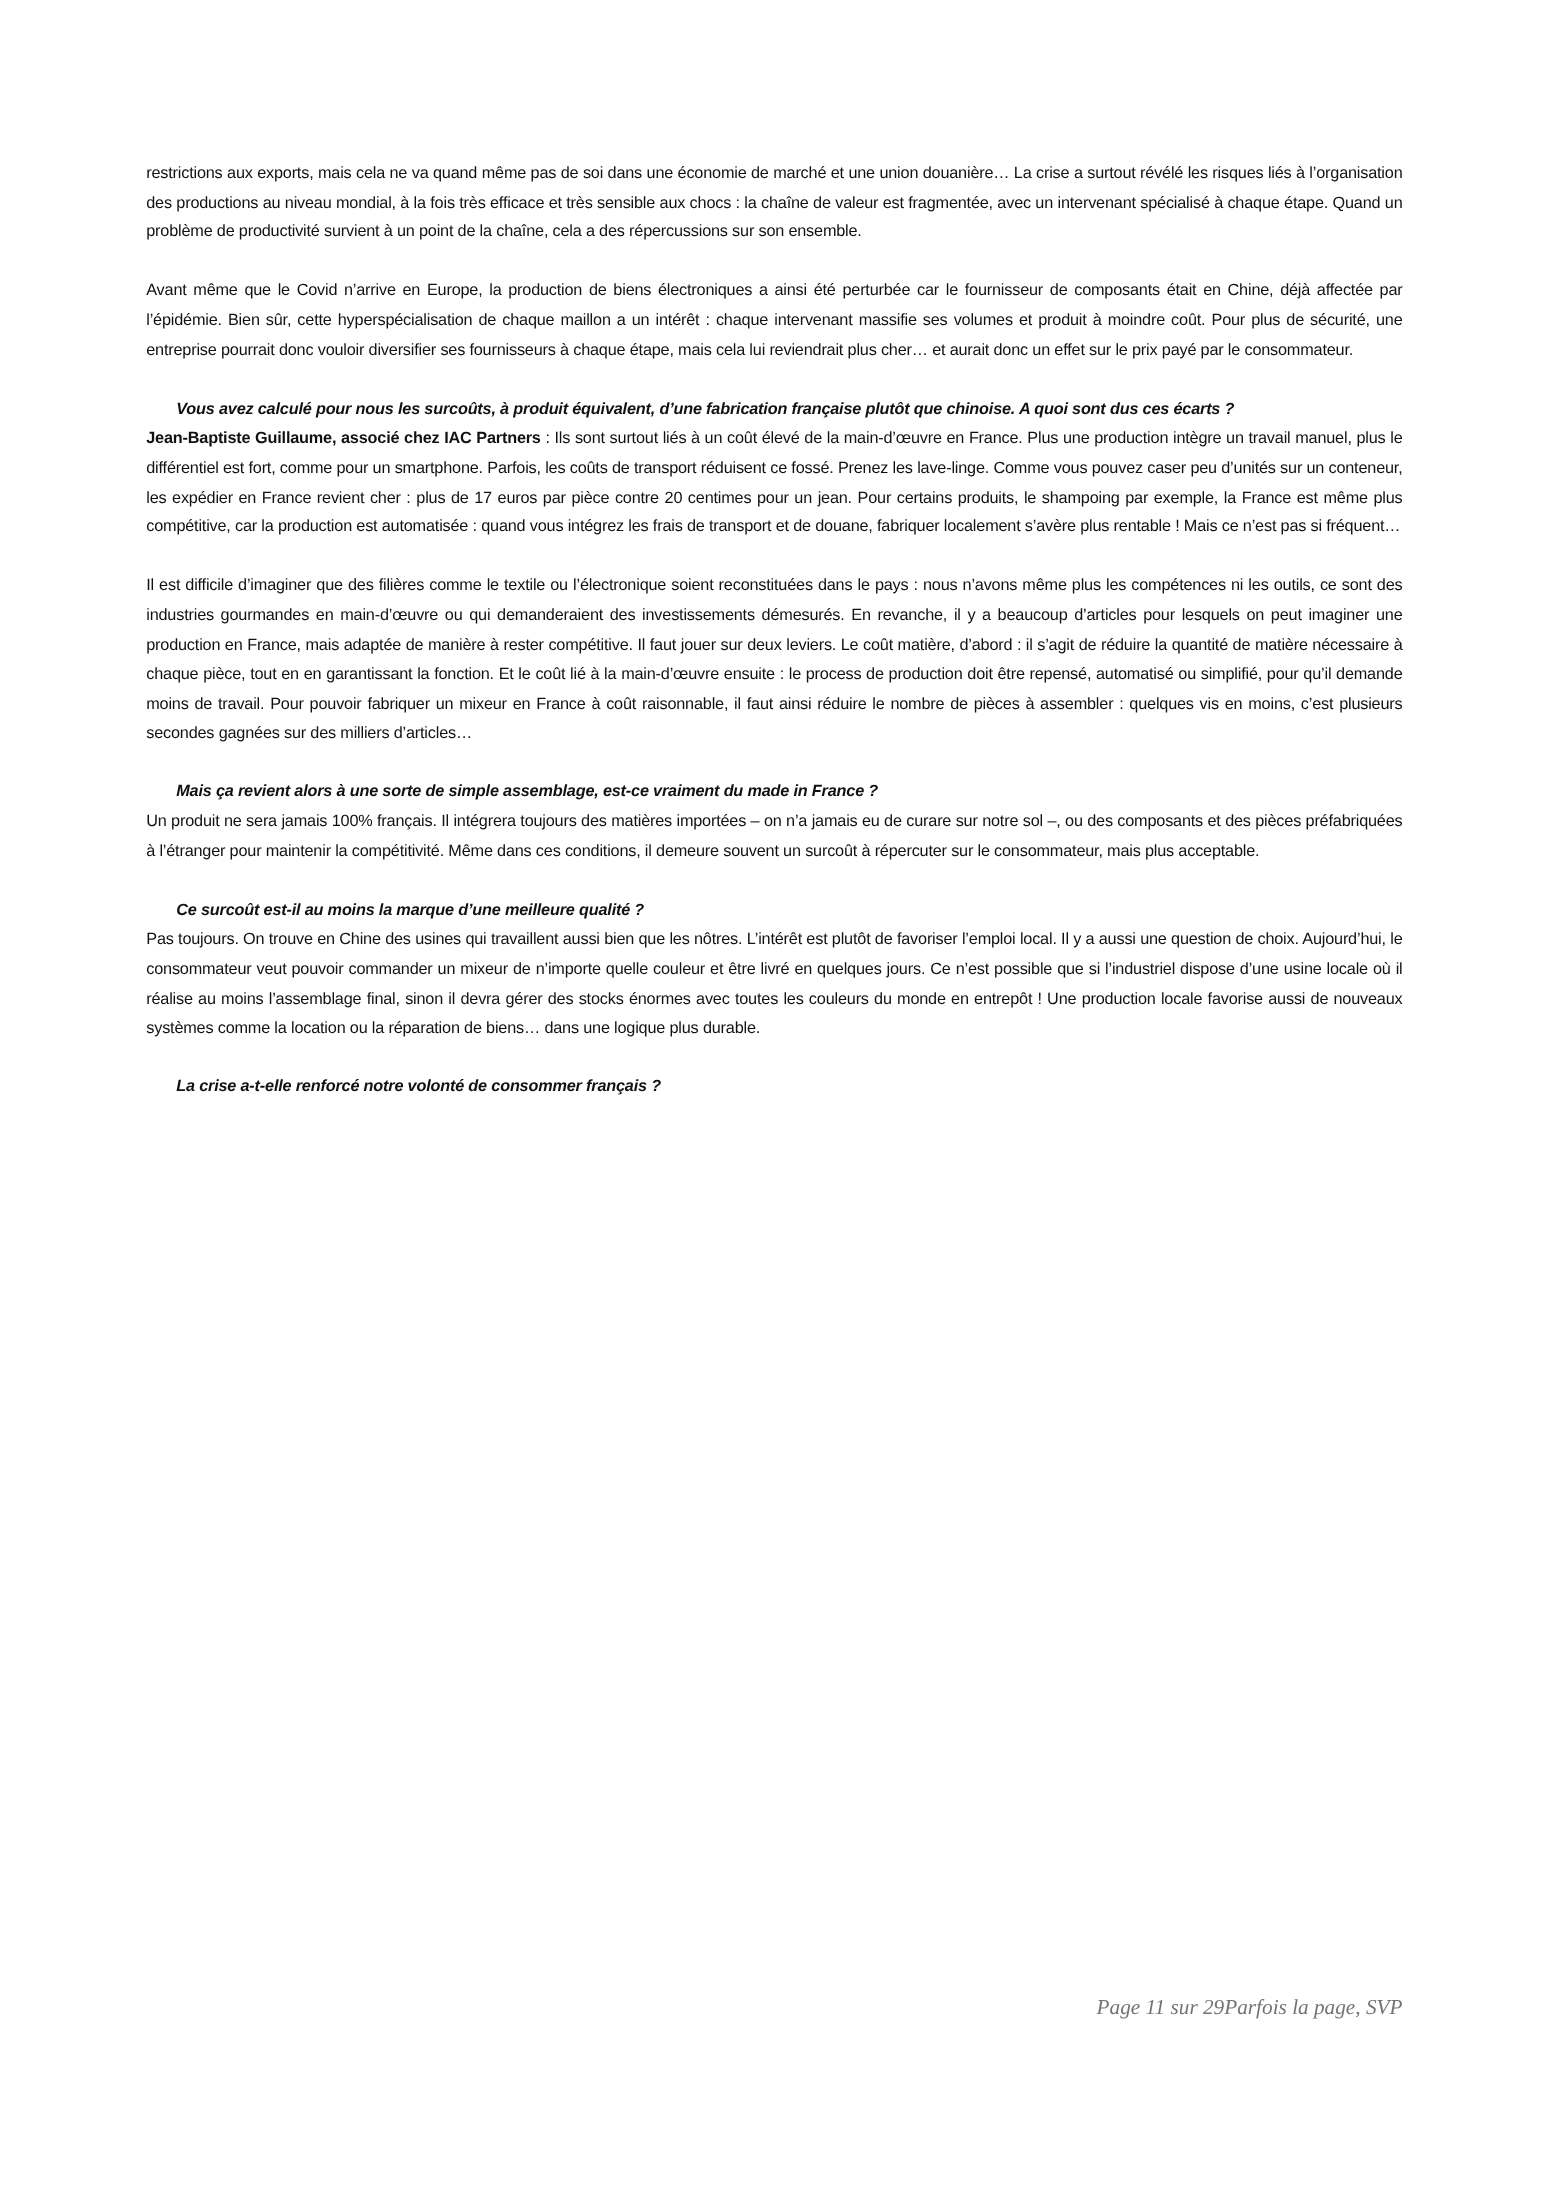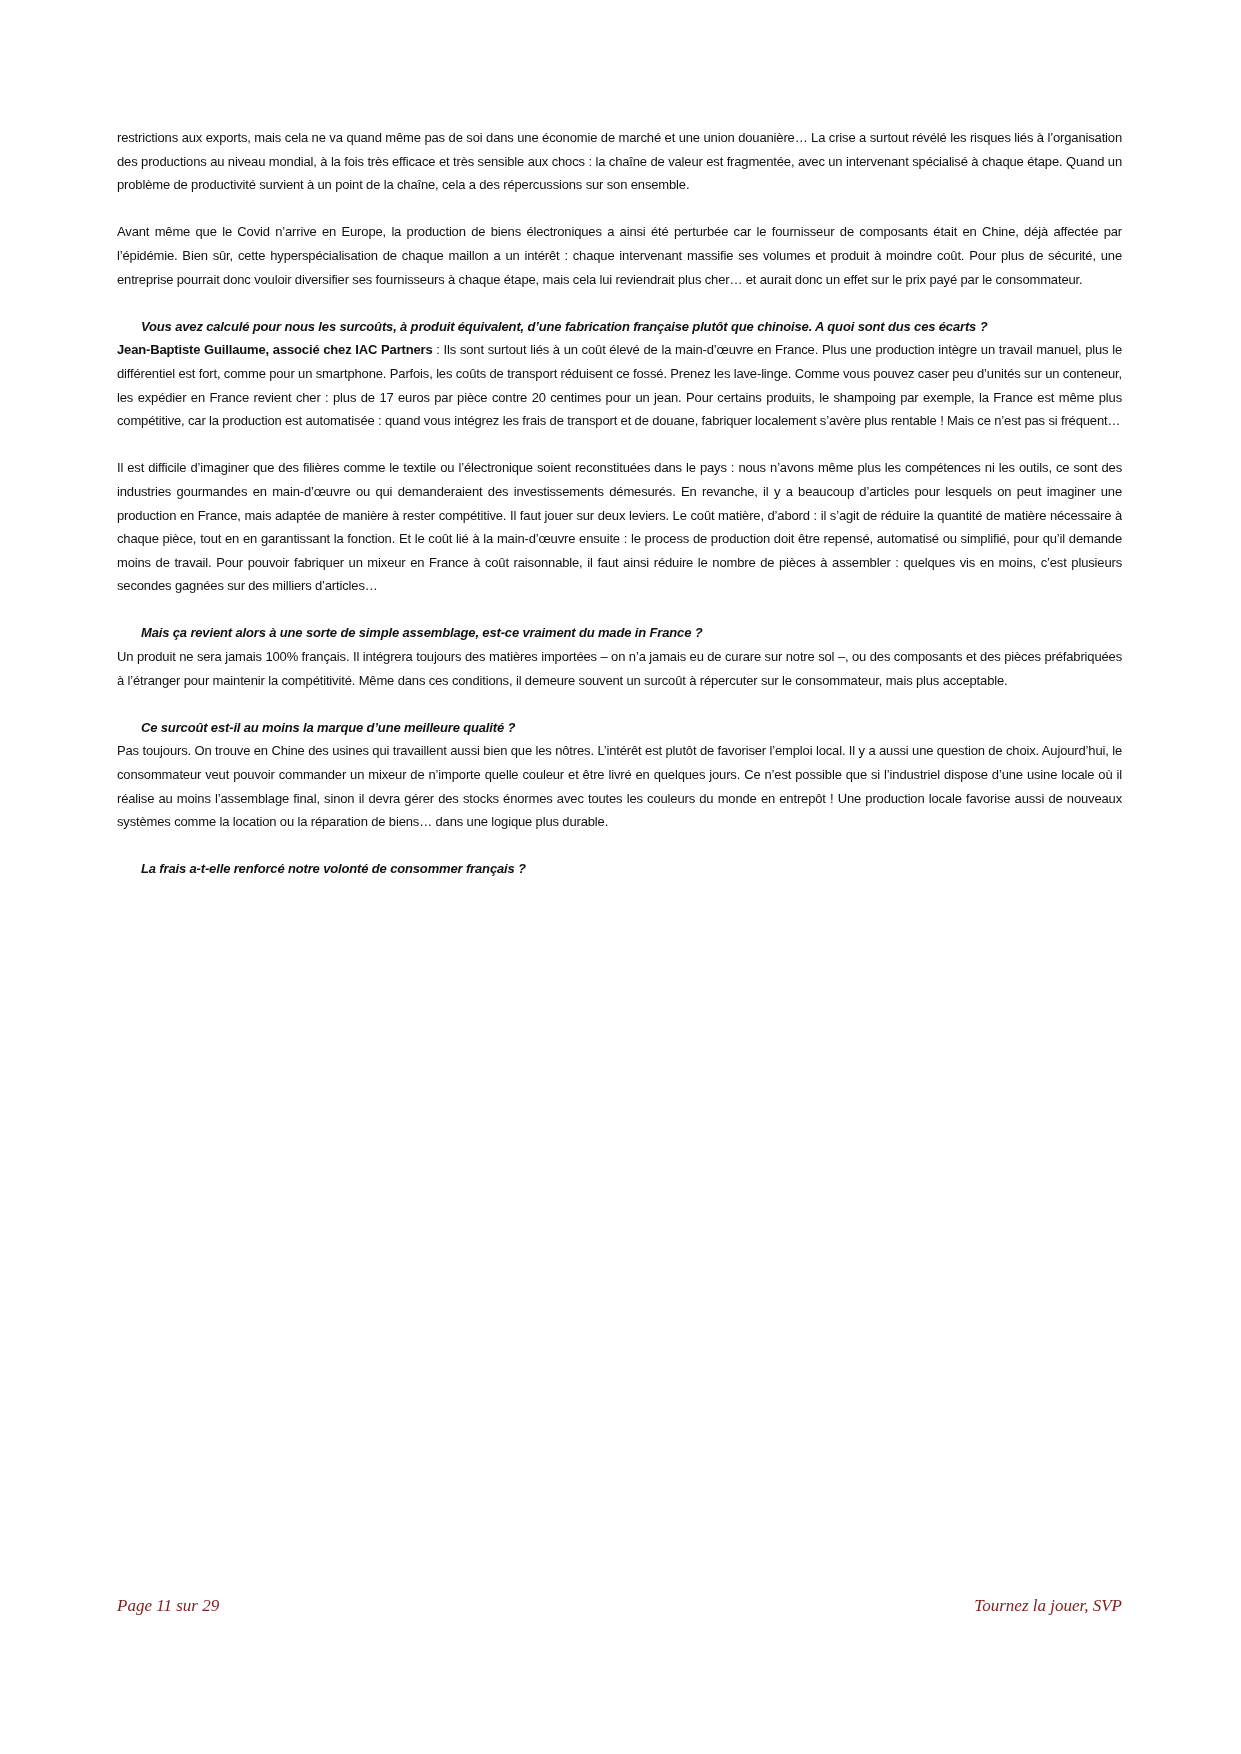--- a/index.html
+++ b/index.html
@@ -13,22 +13,22 @@
       text-align: justify;
       margin: 0;
       letter-spacing: -0.15px;
     }
     .block { margin: 0 0 23.6px 0; }
     .q { font-style: italic; font-weight: bold; margin-left: 24px; }
     .b { font-weight: bold; }
     .footer {
       position: absolute; top: 1596px; left: 117px; width: 1005px;
       font-family: "Liberation Serif", serif; font-style: italic;
-      font-size: 17px; color: #7f1d1d;
-      display: flex; justify-content: space-between;
+      font-size: 17px; color: #737373;
+      display: flex; justify-content: flex-end;
     }
   </style>
 </head>
 <body>
 
 <div class="page">
   <p class="text block">restrictions aux exports, mais cela ne va quand même pas de soi dans une économie de marché et une union douanière… La crise a surtout révélé les risques liés à l’organisation des productions au niveau mondial, à la fois très efficace et très sensible aux chocs : la chaîne de valeur est fragmentée, avec un intervenant spécialisé à chaque étape. Quand un problème de productivité survient à un point de la chaîne, cela a des répercussions sur son ensemble.</p>
 
   <p class="text block">Avant même que le Covid n’arrive en Europe, la production de biens électroniques a ainsi été perturbée car le fournisseur de composants était en Chine, déjà affectée par l’épidémie. Bien sûr, cette hyperspécialisation de chaque maillon a un intérêt : chaque intervenant massifie ses volumes et produit à moindre coût. Pour plus de sécurité, une entreprise pourrait donc vouloir diversifier ses fournisseurs à chaque étape, mais cela lui reviendrait plus cher… et aurait donc un effet sur le prix payé par le consommateur.</p>
 
@@ -45,20 +45,20 @@
     <p class="text q">Mais ça revient alors à une sorte de simple assemblage, est-ce vraiment du made in France ?</p>
     <p class="text">Un produit ne sera jamais 100% français. Il intégrera toujours des matières importées – on n’a jamais eu de curare sur notre sol –, ou des composants et des pièces préfabriquées à l’étranger pour maintenir la compétitivité. Même dans ces conditions, il demeure souvent un surcoût à répercuter sur le consommateur, mais plus acceptable.</p>
   </div>
 
   <div class="block">
     <p class="text q">Ce surcoût est-il au moins la marque d’une meilleure qualité ?</p>
     <p class="text">Pas toujours. On trouve en Chine des usines qui travaillent aussi bien que les nôtres. L’intérêt est plutôt de favoriser l’emploi local. Il y a aussi une question de choix. Aujourd’hui, le consommateur veut pouvoir commander un mixeur de n’importe quelle couleur et être livré en quelques jours. Ce n’est possible que si l’industriel dispose d’une usine locale où il réalise au moins l’assemblage final, sinon il devra gérer des stocks énormes avec toutes les couleurs du monde en entrepôt ! Une production locale favorise aussi de nouveaux systèmes comme la location ou la réparation de biens… dans une logique plus durable.</p>
   </div>
 
   <div class="block">
-    <p class="text q">La frais a-t-elle renforcé notre volonté de consommer français ?</p>
+    <p class="text q">La crise a-t-elle renforcé notre volonté de consommer français ?</p>
   </div>
 </div>
 
 <div class="footer">
   <span>Page 11 sur 29</span>
-  <span>Tournez la jouer, SVP</span>
+  <span>Parfois la page, SVP</span>
 </div>
 
 </body></html>

